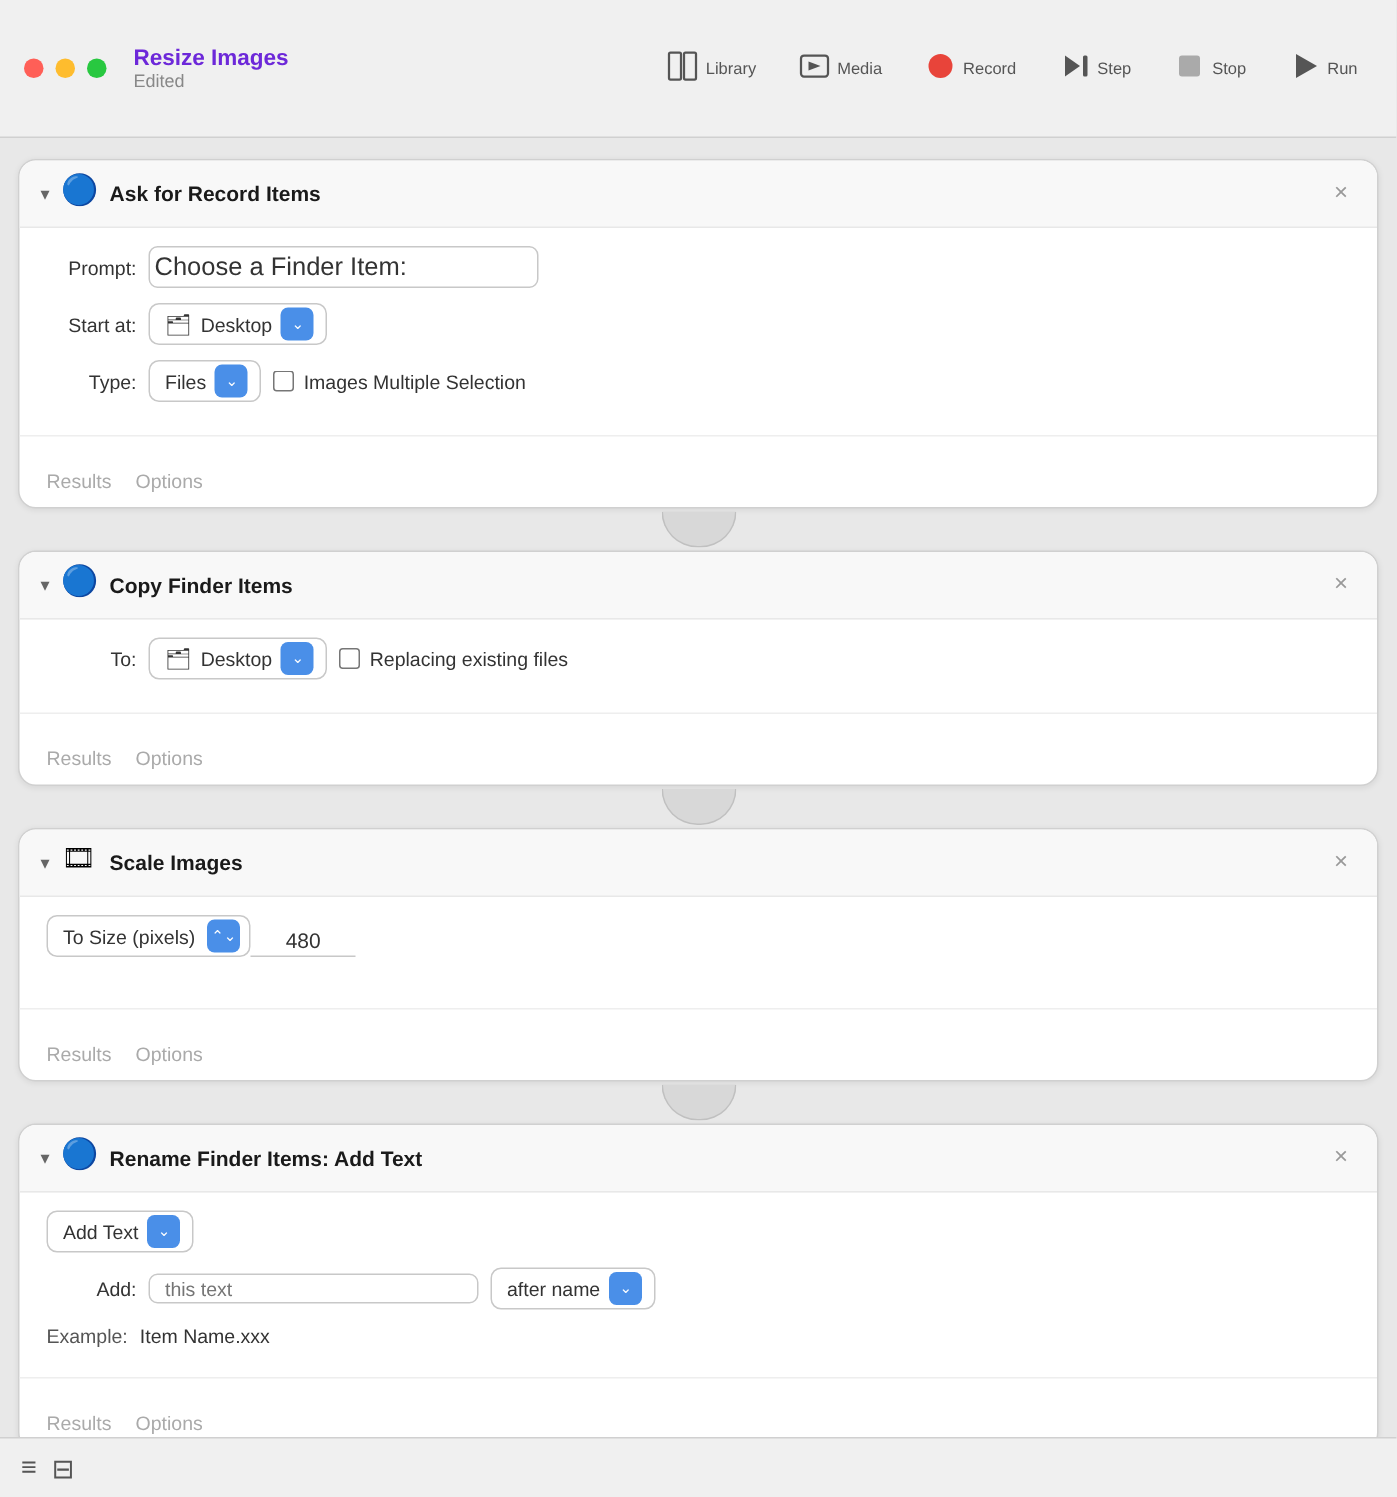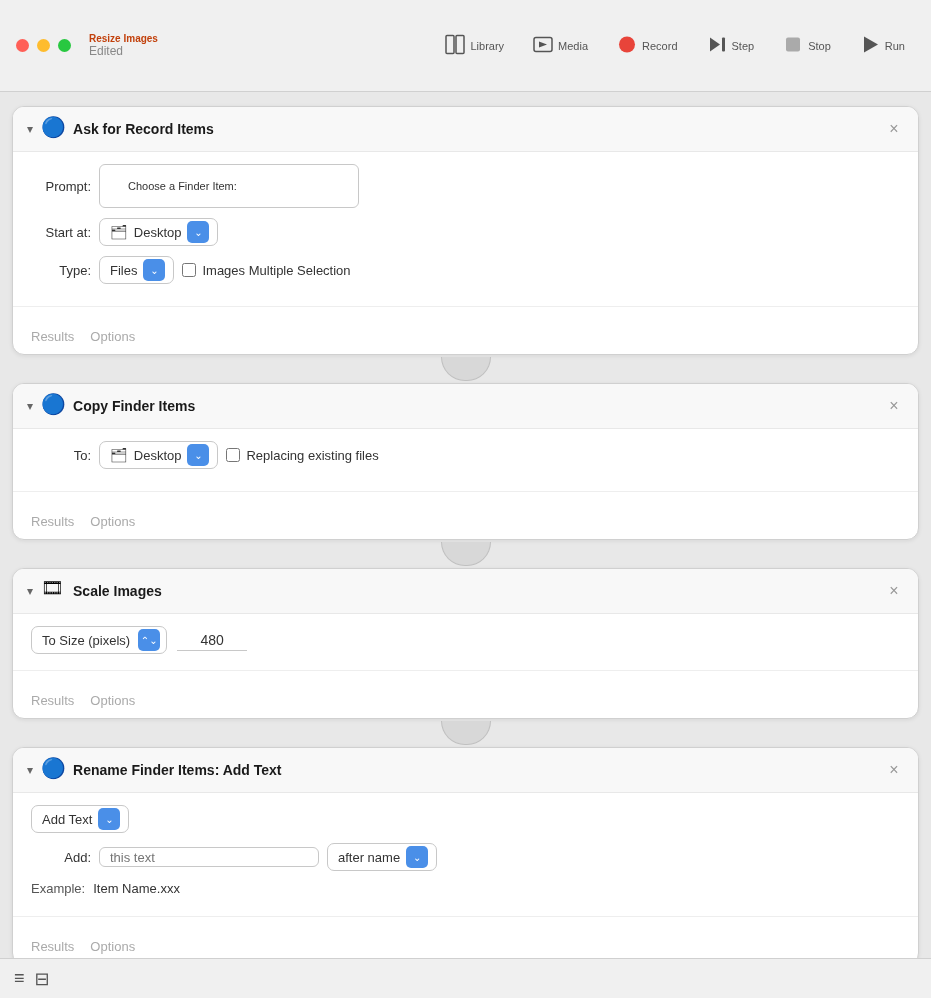--- a/index.html
+++ b/index.html
@@ -33,23 +33,23 @@
       cursor: pointer;
     }
     .wc-close { background: #ff5f57; }
     .wc-minimize { background: #febc2e; }
     .wc-maximize { background: #28c840; }
 
     .title-section {
       margin-left: 18px;
     }
     .title-section h1 {
-      font-size: 10px;
+      font-size: 15px;
       font-weight: 600;
-      color: #c2410c;
+      color: #6d28d9;
     }
     .title-section .subtitle {
       font-size: 12px;
       color: #888;
     }
 
     .toolbar-right {
       position: absolute;
       right: 16px;
       top: 50%;
@@ -162,25 +162,25 @@
     }
     .form-label {
       font-size: 13px;
       color: #333;
       min-width: 60px;
       text-align: right;
     }
     .form-input {
       border: 1px solid #c8c8c8;
       border-radius: 6px;
-      padding: 4px 28px;
-      font-size: 11px;
+      padding: 4px 3px;
+      font-size: 17px;
       color: #333;
       background: #fff;
-      height: 44px;
+      height: 28px;
       min-width: 200px;
     }
 
     .dropdown-btn {
       display: flex;
       align-items: center;
       gap: 6px;
       background: #fff;
       border: 1px solid #c8c8c8;
       border-radius: 7px;
@@ -225,23 +225,22 @@
       font-size: 13px;
       color: #aaa;
       cursor: pointer;
       padding: 2px 8px 2px 0;
       margin-right: 8px;
     }
 
     
     .scale-row {
       display: flex;
-      align-items: center;
-      gap: 10px;
-      margin-bottom: 4px;
+      align-items: flex-end;
+      margin-bottom: 22px;
     }
     .scale-dropdown {
       display: flex;
       align-items: center;
       gap: 4px;
       background: #fff;
       border: 1px solid #c8c8c8;
       border-radius: 7px;
       padding: 4px 6px 4px 10px;
       font-size: 13px;

